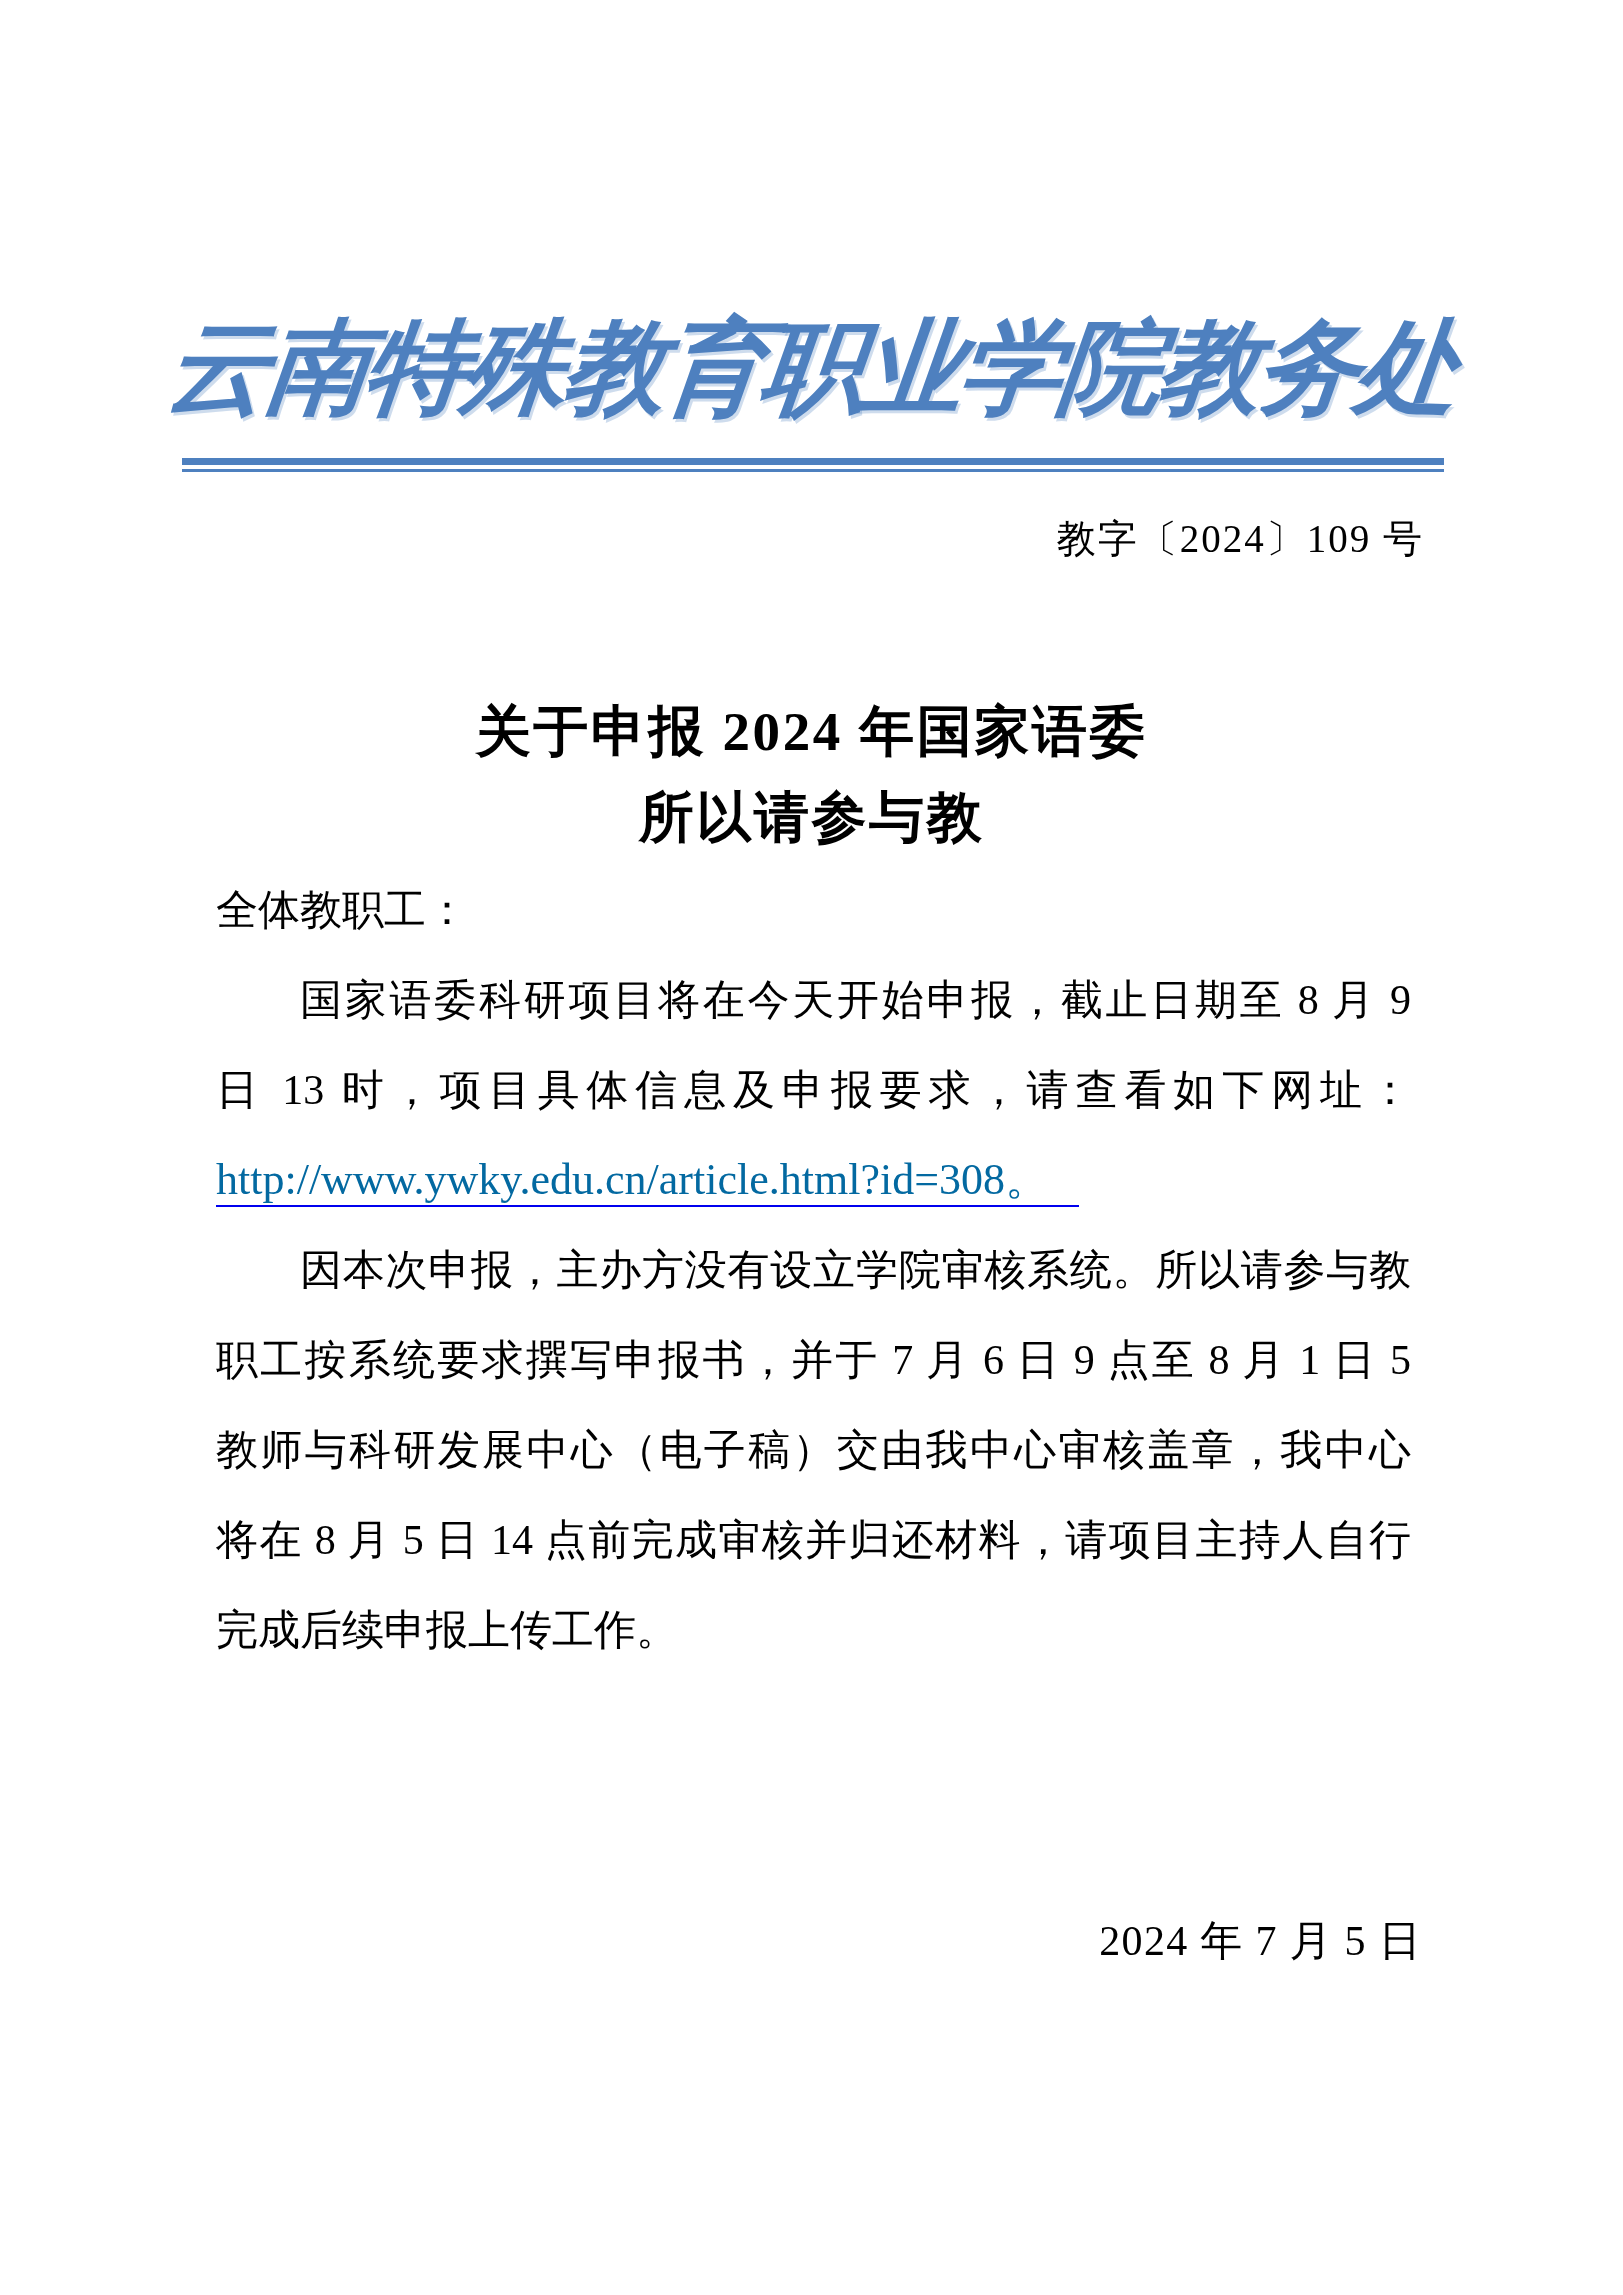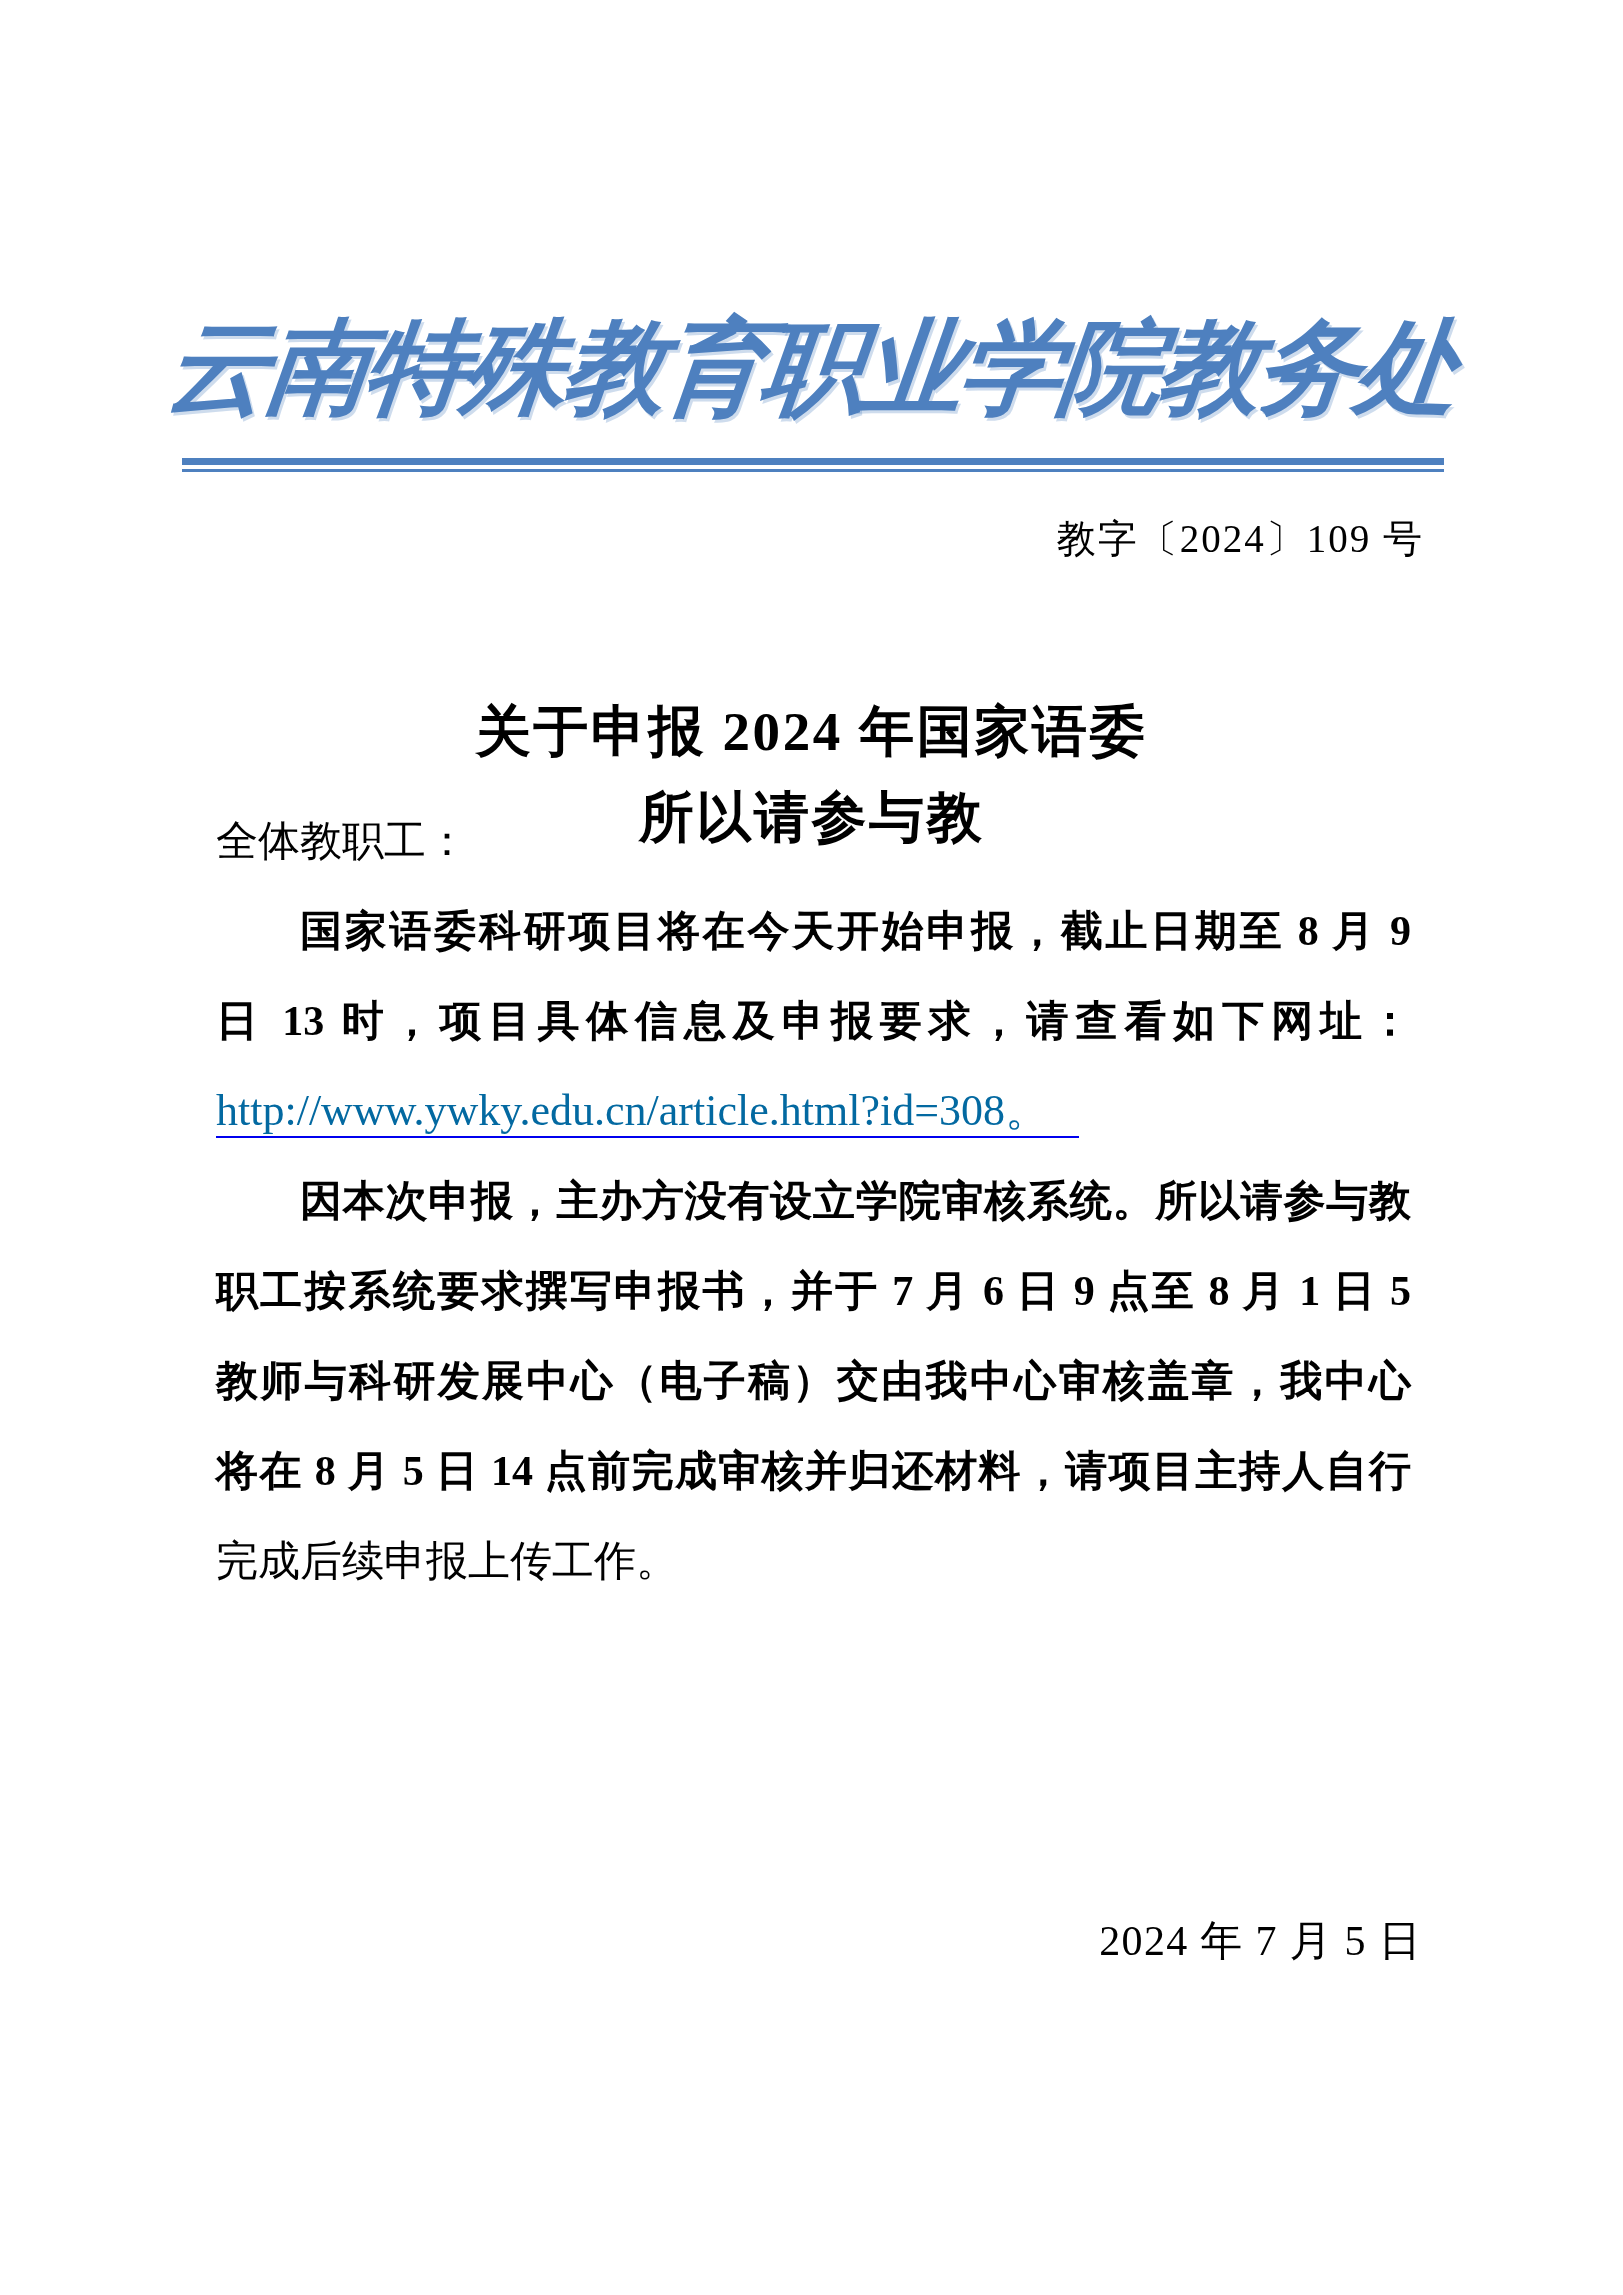--- a/index.html
+++ b/index.html
@@ -77,36 +77,35 @@
   }
   .title .title-line {
     height: 86px;
     line-height: 78px;
     white-space: nowrap;
   }
 
   
   .body-block {
     position: absolute;
-    top: 796px;
+    top: 865px;
     left: 216px;
     width: 1195px;
     font-size: 42px;
   }
   .body-block .line {
     height: 90px;
     line-height: 90px;
     white-space: nowrap;
   }
   .body-block .line.justify {
     white-space: normal;
     text-align: justify;
     text-align-last: justify;
     text-justify: inter-character;
-    font-weight: bold;
   }
   .body-block .line.indent {
     padding-left: 84px;
   }
   .url-link {
     color: #0369a1;
     text-decoration: none;
     border-bottom: 2.6px solid #0000EE;
     padding-right: 30px;
     padding-bottom: 1.3px;

